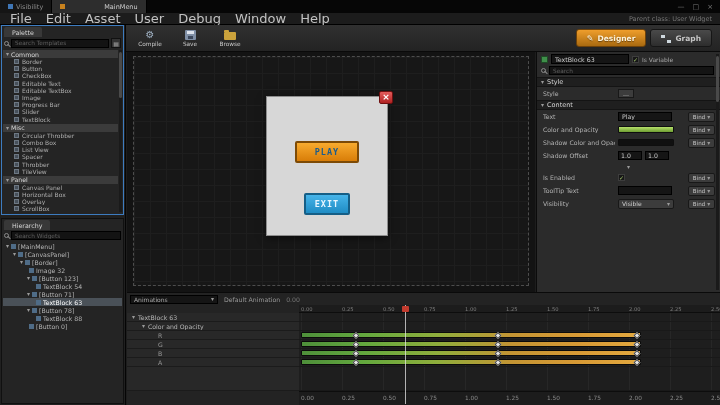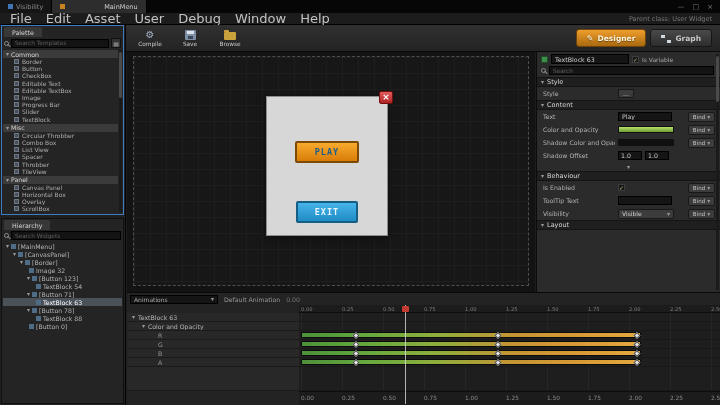--- a/index.html
+++ b/index.html
@@ -72,21 +72,21 @@
 
   .dialog { position:absolute; left:139px; top:44px; width:122px; height:140px; background:#d7d7d7; border:1px solid #8d8d8d; box-shadow:0 2px 8px rgba(0,0,0,.55); }
   .dialog-header { position:absolute; left:5px; right:5px; top:6px; height:20px; background:linear-gradient(#5ec2ef,#2e92c7); border:2px solid #1b6fa0; border-radius:2px;
     display:flex; align-items:center; justify-content:center; font-family:"DejaVu Sans Mono", monospace; font-weight:bold; font-size:9px; letter-spacing:1px; color:#174f78; }
   .dialog-close { position:absolute; right:-6px; top:-6px; width:14px; height:13px; background:linear-gradient(#e35c5c,#b02222); border:1px solid #701010; border-radius:2px;
     display:flex; align-items:center; justify-content:center; color:#fff; font-size:9px; font-weight:bold; line-height:1; }
   .dlg-btn { position:absolute; left:50%; transform:translateX(-50%); height:22px; border-radius:2px;
     display:flex; align-items:center; justify-content:center; font-family:"DejaVu Sans Mono", monospace; font-weight:bold; font-size:8.5px; letter-spacing:1px; }
   .dlg-btn.play { top:44px; width:64px; background:linear-gradient(#f8ab2e,#d87d08); border:2px solid #7d4a05; color:#1d5c8a; }
   .dlg-btn.options { top:78px; width:76px; background:linear-gradient(#46b4e9,#1f8cc4); border:2px solid #155e86; color:#e9f6ff; }
-  .dlg-btn.exit { top:104px; width:62px; background:linear-gradient(#46b4e9,#1f8cc4); border:2px solid #155e86; color:#e9f6ff; }
+  .dlg-btn.exit { top:96px; width:46px; background:linear-gradient(#46b4e9,#1f8cc4); border:2px solid #155e86; color:#e9f6ff; }
 
   
   .details { position:absolute; left:536px; top:52px; width:184px; height:240px; background:#2b2b2b; border-left:1px solid #0b0b0b; z-index:2; overflow:hidden; }
   .dt-namerow { height:14px; display:flex; align-items:center; gap:3px; padding:0 6px 0 4px; }
   .dt-ico { width:7px; height:7px; background:#3f8f4a; border:1px solid #1f4a26; flex:none; }
   .dt-name { width:78px; height:10px; background:#151515; border:1px solid #000; color:#ccc; font-size:6.3px; padding:0 3px; font-family:"DejaVu Sans", sans-serif; }
   .chkbox { width:7px; height:7px; background:#171717; border:1px solid #3d3d3d; color:#9ec26a; font-size:6px; line-height:6px; text-align:center; flex:none; }
   .dt-var-label { font-size:6px; color:#a8a8a8; }
   .dt-search { display:flex; align-items:center; gap:3px; padding:0 6px 2px 4px; }
   .dt-search input { flex:1; height:9px; background:#141414; border:1px solid #000; color:#bbb; font-size:5.8px; padding:0 3px; font-family:"DejaVu Sans", sans-serif; }
@@ -439,24 +439,20 @@
       <span class="dlabel">Shadow Offset</span>
       <span class="dctl">
         <input class="spin" value="1.0" style="">
         <input class="spin" value="1.0" style="">
       </span>
     </div>
     <div class="exp-row">
       <span class="caret">▾</span>
     </div>
 
-    <div class="sect">
-      <span class="caret">▾</span>
-      <span>Behaviour</span>
-    </div>
     <div class="drow">
       <span class="dlabel">Is Enabled</span>
       <span class="dctl">
         <span class="chkbox">✓</span>
         <span class="bindbtn">
             <span>Bind</span>
             <span class="caret">▾</span>
           </span>
       </span>
     </div>
@@ -477,24 +473,20 @@
             <span>Visible</span>
             <span class="caret">▾</span>
           </span>
         <span class="bindbtn">
             <span>Bind</span>
             <span class="caret">▾</span>
           </span>
       </span>
     </div>
 
-    <div class="sect">
-      <span class="caret">▾</span>
-      <span>Layout</span>
-    </div>
 
     <div class="vscroll">
         <span class="thumb"></span>
       </div>
   </div>
 
   <div class="timeline">
     <div class="tl-topbar">
       <span class="anim-box">
         <span>Animations</span>

